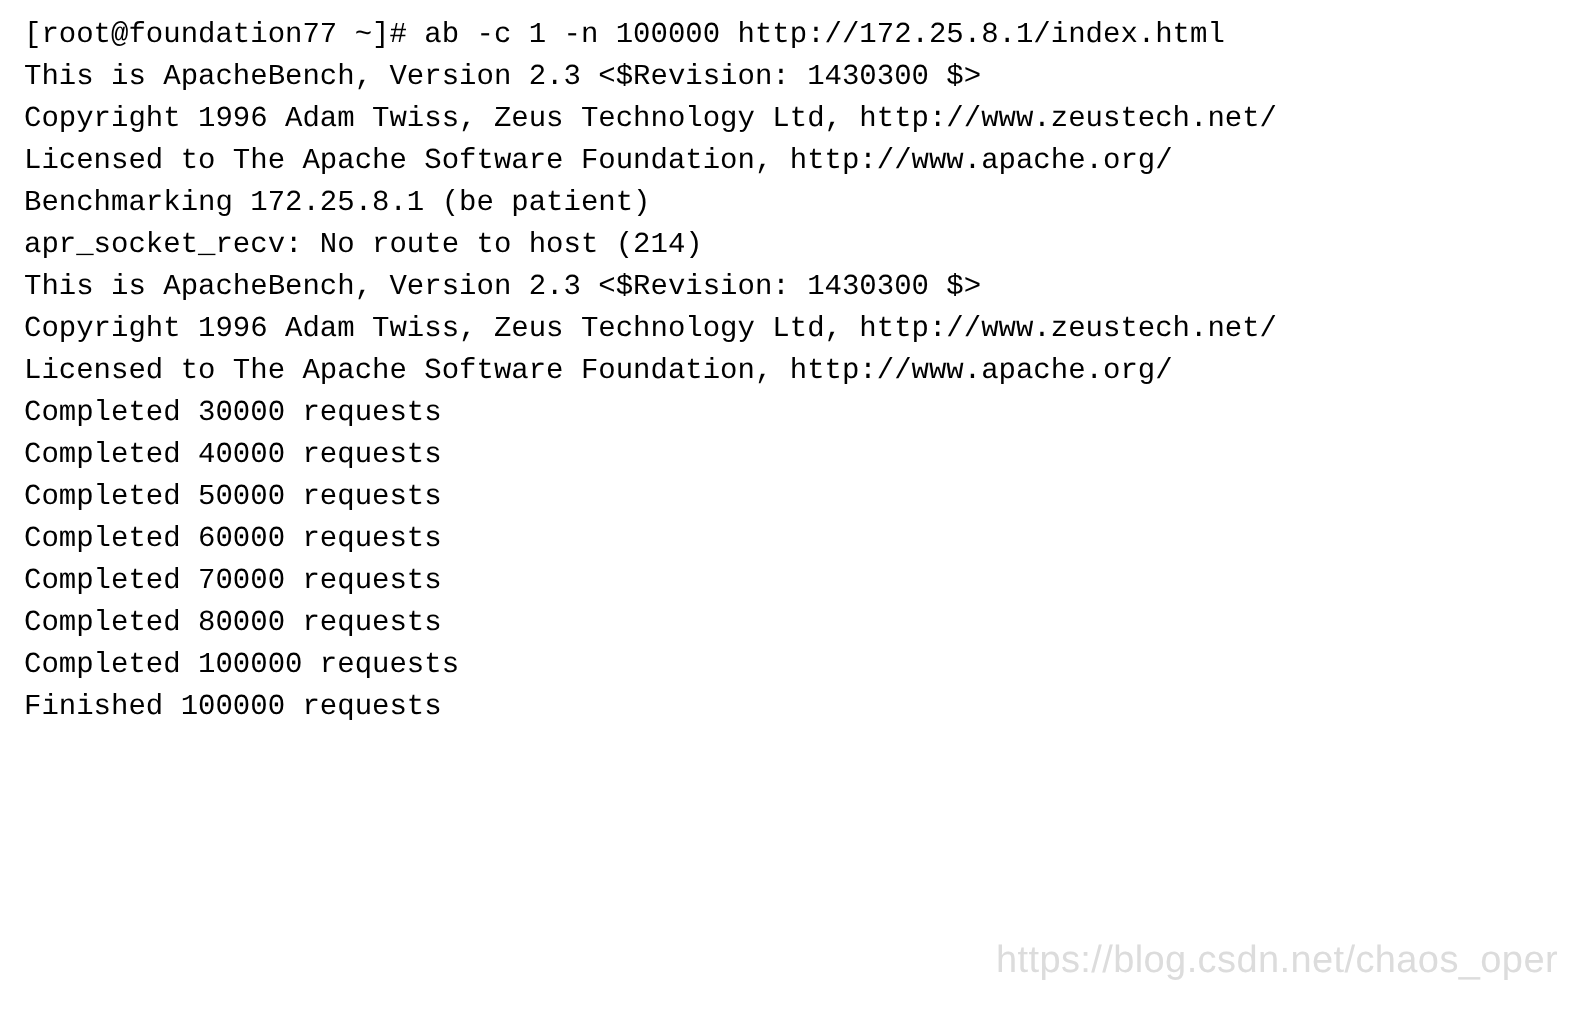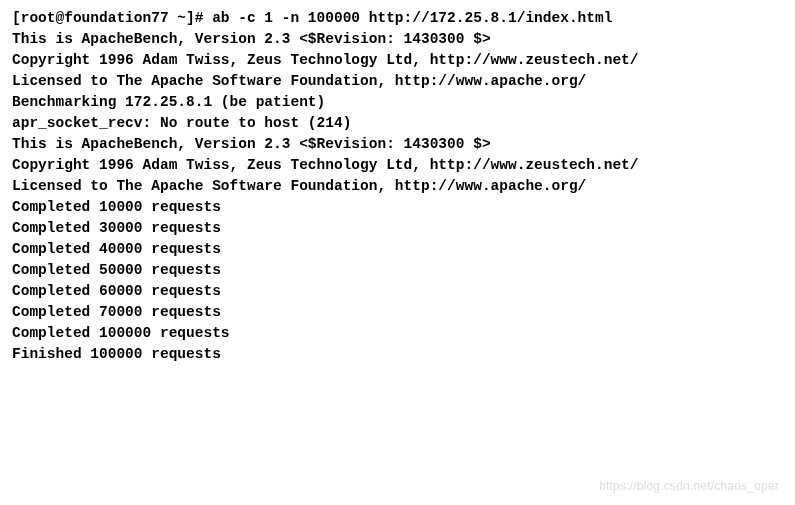--- a/index.html
+++ b/index.html
@@ -11,50 +11,49 @@
       line-height: 1.45;
       color: #000000;
       width: 795px;
       height: 505px;
       box-sizing: border-box;
       position: relative;
       overflow: hidden;
     }
     .line {
       white-space: pre;
-      font-weight: bold;
     }
     .watermark {
       position: absolute;
       bottom: 10px;
       right: 16px;
       color: #dcdcdc;
       font-family: Arial, sans-serif;
-      font-size: 12px;
+      font-size: 19px;
       letter-spacing: 0.2px;
     }
   </style>
 </head>
 <body>
 
 <div>
   <div class="line">[root@foundation77 ~]# ab -c 1 -n 100000 http://172.25.8.1/index.html</div>
   <div class="line">This is ApacheBench, Version 2.3 &lt;$Revision: 1430300 $&gt;</div>
   <div class="line">Copyright 1996 Adam Twiss, Zeus Technology Ltd, http://www.zeustech.net/</div>
   <div class="line">Licensed to The Apache Software Foundation, http://www.apache.org/</div>
   <div class="line"></div>
   <div class="line">Benchmarking 172.25.8.1 (be patient)</div>
   <div class="line">apr_socket_recv: No route to host (214)</div>
   <div class="line">This is ApacheBench, Version 2.3 &lt;$Revision: 1430300 $&gt;</div>
   <div class="line">Copyright 1996 Adam Twiss, Zeus Technology Ltd, http://www.zeustech.net/</div>
   <div class="line">Licensed to The Apache Software Foundation, http://www.apache.org/</div>
   <div class="line"></div>
-  <div class="line">Completed 10000 requests</div>
   <div class="line">Completed 30000 requests</div>
   <div class="line">Completed 40000 requests</div>
   <div class="line">Completed 50000 requests</div>
   <div class="line">Completed 60000 requests</div>
   <div class="line">Completed 70000 requests</div>
+  <div class="line">Completed 80000 requests</div>
   <div class="line">Completed 100000 requests</div>
   <div class="line">Finished 100000 requests</div>
 </div>
 
 <div class="watermark">https://blog.csdn.net/chaos_oper</div>
 
 </body></html>

